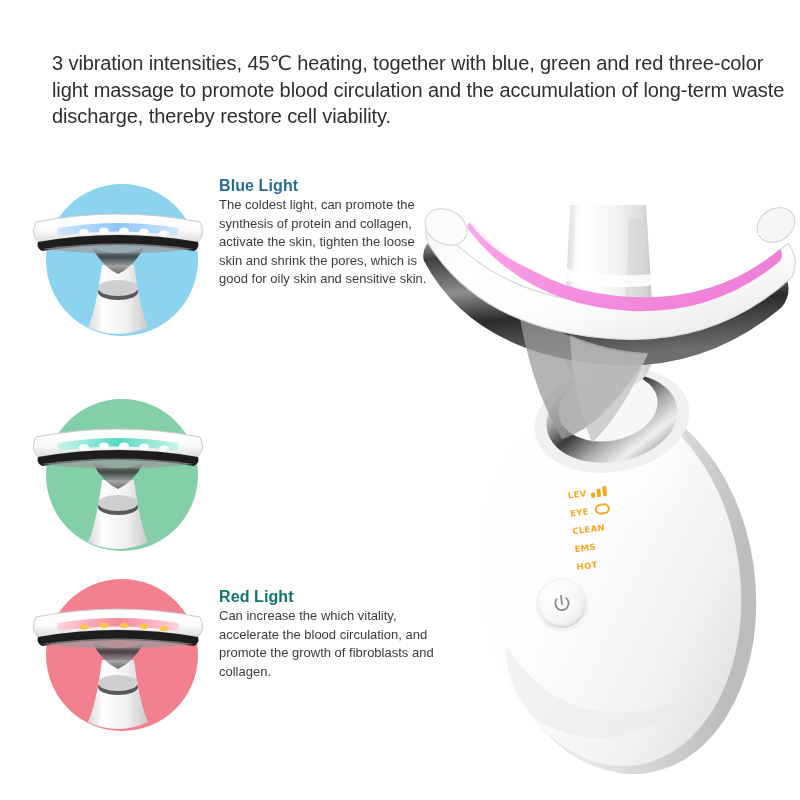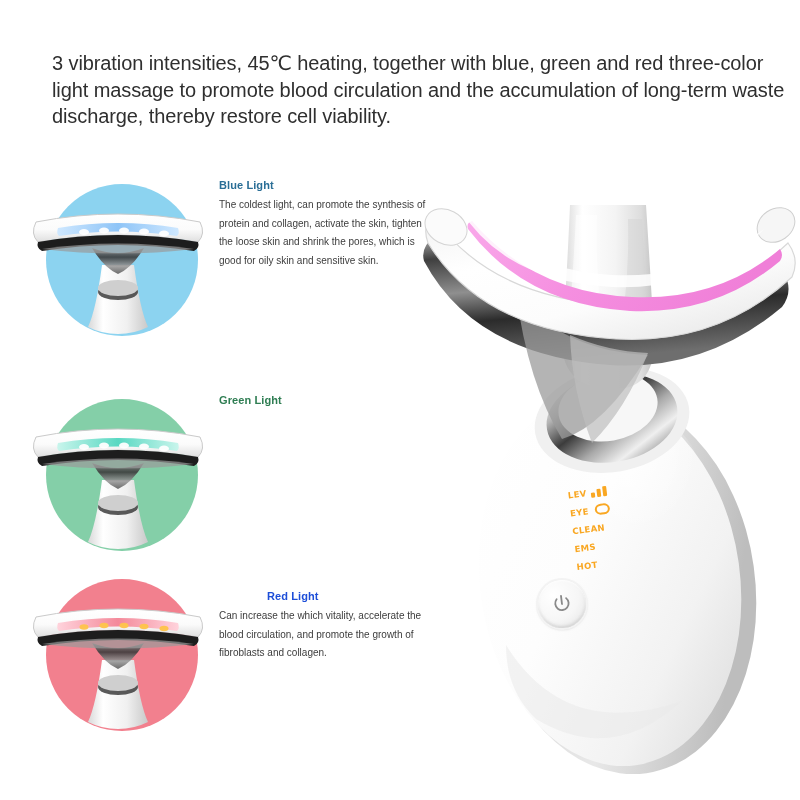--- a/index.html
+++ b/index.html
@@ -61,28 +61,28 @@
   
   .mini-device { position: absolute; left: 0; top: 0; width: 180px; height: 180px; }
 
   .feature-text {
     position: absolute;
     left: 219px;
     top: 6px;
     width: 215px;
   }
   .feature-title {
-    font-size: 11px;
+    font-size: 16px;
     font-weight: bold;
     line-height: 19px;
     margin: 0 0 1px 0;
     letter-spacing: 0.1px;
   }
   .feature-body {
-    font-size: 10px;
+    font-size: 13px;
     line-height: 18.6px;
     color: #3c3c3c;
     margin: 0;
   }
   #feature-title-blue  { color: #2a6e96; }
   #feature-title-green { color: #2e7d52; }
   #feature-title-red   { color: #e8596b; }
 
   #feature-row-red .feature-text { top: 22px; }
 
@@ -256,21 +256,20 @@
         <ellipse cx="96" cy="60.5" rx="5" ry="3"></ellipse>
         <ellipse cx="116" cy="61.5" rx="5" ry="3"></ellipse>
         <ellipse cx="136" cy="63.5" rx="5" ry="3"></ellipse>
       </g>
       <path d="M10 72 q80 -14 160 0 q2 6 -4 9 q-76 -12 -152 0 q-6 -3 -4 -9 z" fill="#1d1d1d"></path>
       <path d="M14 79 q76 -11 152 0 q-76 9 -152 0 z" fill="#9a9a9a" opacity="0.7"></path>
     </svg>
   </div>
 
   <div class="feature-text">
-    <div class="feature-title" id="feature-title-green" style="color: rgb(46, 125, 82);">Green Light</div>
   </div>
 </div>
 
 <div class="feature-row" id="feature-row-red">
 
   <div class="thumb">
     <div class="thumb-circle" id="circle-red" style="background: rgb(242, 128, 142);"></div>
     <svg class="mini-device" viewBox="0 0 180 180">
       <defs>
         <linearGradient id="mgRedTop" x1="0" y1="0" x2="0" y2="1">
@@ -308,21 +307,21 @@
         <ellipse cx="96" cy="60.5" rx="4.5" ry="2.8"></ellipse>
         <ellipse cx="116" cy="61.5" rx="4.5" ry="2.8"></ellipse>
         <ellipse cx="136" cy="63.5" rx="4.5" ry="2.8"></ellipse>
       </g>
       <path d="M10 72 q80 -14 160 0 q2 6 -4 9 q-76 -12 -152 0 q-6 -3 -4 -9 z" fill="#1d1d1d"></path>
       <path d="M14 79 q76 -11 152 0 q-76 9 -152 0 z" fill="#9a9a9a" opacity="0.7"></path>
     </svg>
   </div>
 
   <div class="feature-text">
-    <div class="feature-title" id="feature-title-red" style="color: #1d4ed8; margin-left: 48px;">Red Light</div>
+    <div class="feature-title" id="feature-title-red" style="color: #0f766e;">Red Light</div>
     <div class="feature-body">Can increase the which vitality, accelerate the blood circulation, and promote the growth of fibroblasts and collagen.</div>
   </div>
 </div>
 
 <div id="product-illustration">
 
   <svg width="380" height="600" viewBox="0 0 380 600">
     <defs>
       <linearGradient id="bodyGrad" x1="0.05" y1="0.1" x2="0.95" y2="0.95">
         <stop offset="0%" stop-color="#ffffff"></stop>

